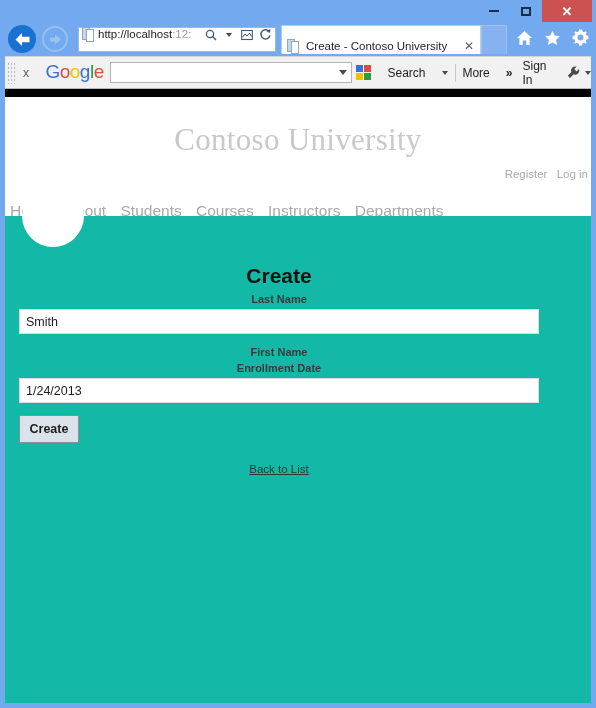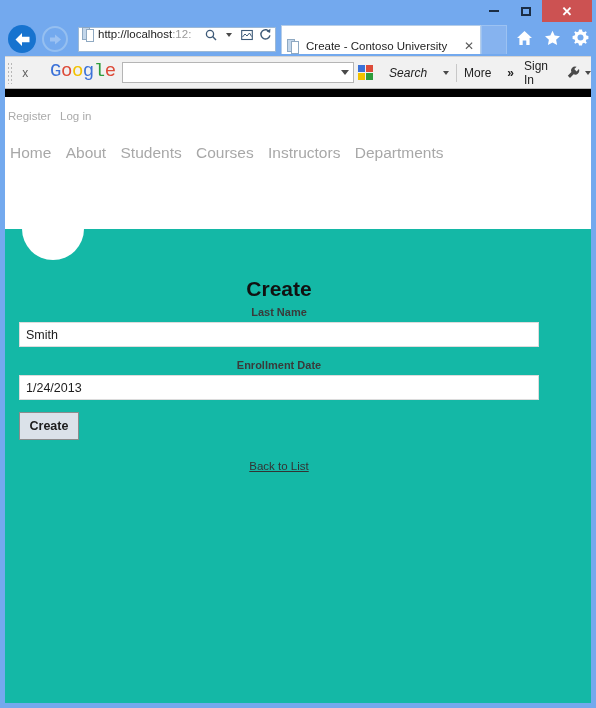--- a/index.html
+++ b/index.html
@@ -243,24 +243,24 @@
     background-size: 3px 4px;
     opacity: .8;
   }
   #g-close {
     width: 24px;
     text-align: center;
     color: #606060;
     font-size: 12px;
   }
   #g-logo {
-    font-family: Liberation Mono, monospace;
+    font-family: Liberation Sans, sans-serif;
     font-size: 19px;
     letter-spacing: -0.5px;
-    margin: 0 6px 0 14px;
+    margin: 0 6px 0 8px;
     line-height: 1;
     position: relative;
     top: -1px;
   }
   #g-logo .b { color: #3a71d8; }
   #g-logo .r { color: #dd4b39; }
   #g-logo .y { color: #f2c200; }
   #g-logo .g { color: #2d9c3c; }
   #g-searchbox {
     width: 255px;
@@ -284,21 +284,20 @@
     border-right-width: 3.5px;
     border-top-width: 4.5px;
   }
   #g-search-btn {
     display: flex;
     align-items: center;
     gap: 16px;
     margin-left: 4px;
     color: #222222;
     font-size: 12px;
-    font-style: italic;
   }
   .g-icon {
     width: 15px; height: 15px;
     position: relative;
     flex: 0 0 auto;
   }
   .g-icon i {
     position: absolute;
     display: block;
   }
@@ -362,21 +361,21 @@
   #brand {
     text-align: center;
     font-family: "Liberation Serif", serif;
     font-size: 31px;
     color: #c9c9c9;
     padding-top: 27px;
     line-height: 1;
     letter-spacing: .3px;
   }
   #auth-links {
-    text-align: left;
+    text-align: right;
     margin-top: 13px;
     font-size: 11.5px;
     color: #aaaaaa;
   }
   #auth-links a {
     color: #aaaaaa;
     text-decoration: none;
     margin: 0 3px;
   }
   #mainnav {
@@ -598,20 +597,21 @@
       </svg>
       <span class="caret-down small"></span>
     </span>
   </div>
 
   <div id="blackbar"></div>
 
   <div id="page">
 
     <div id="site-header">
+      <div id="brand">Contoso University</div>
       <div id="auth-links">
         <a href="#">Register</a>
         <a href="#">Log in</a>
       </div>
       <div id="mainnav">
         <a href="#">Home</a>
         <a href="#">About</a>
         <a href="#">Students</a>
         <a href="#">Courses</a>
         <a href="#">Instructors</a>
@@ -621,20 +621,21 @@
 
     <div id="content-area">
       <div id="circle-bulge"></div>
 
       <div id="form-wrap">
         <h1 id="form-title">Create</h1>
 
         <div class="field-label">Last Name</div>
         <div class="field-input">Smith</div>
 
+        <div class="field-label">First Name</div>
 
         <div class="field-label">Enrollment Date</div>
         <div class="field-input">1/24/2013</div>
 
         <div id="create-button">Create</div>
 
         <a href="#" id="back-link">Back to List</a>
       </div>
     </div>
 

